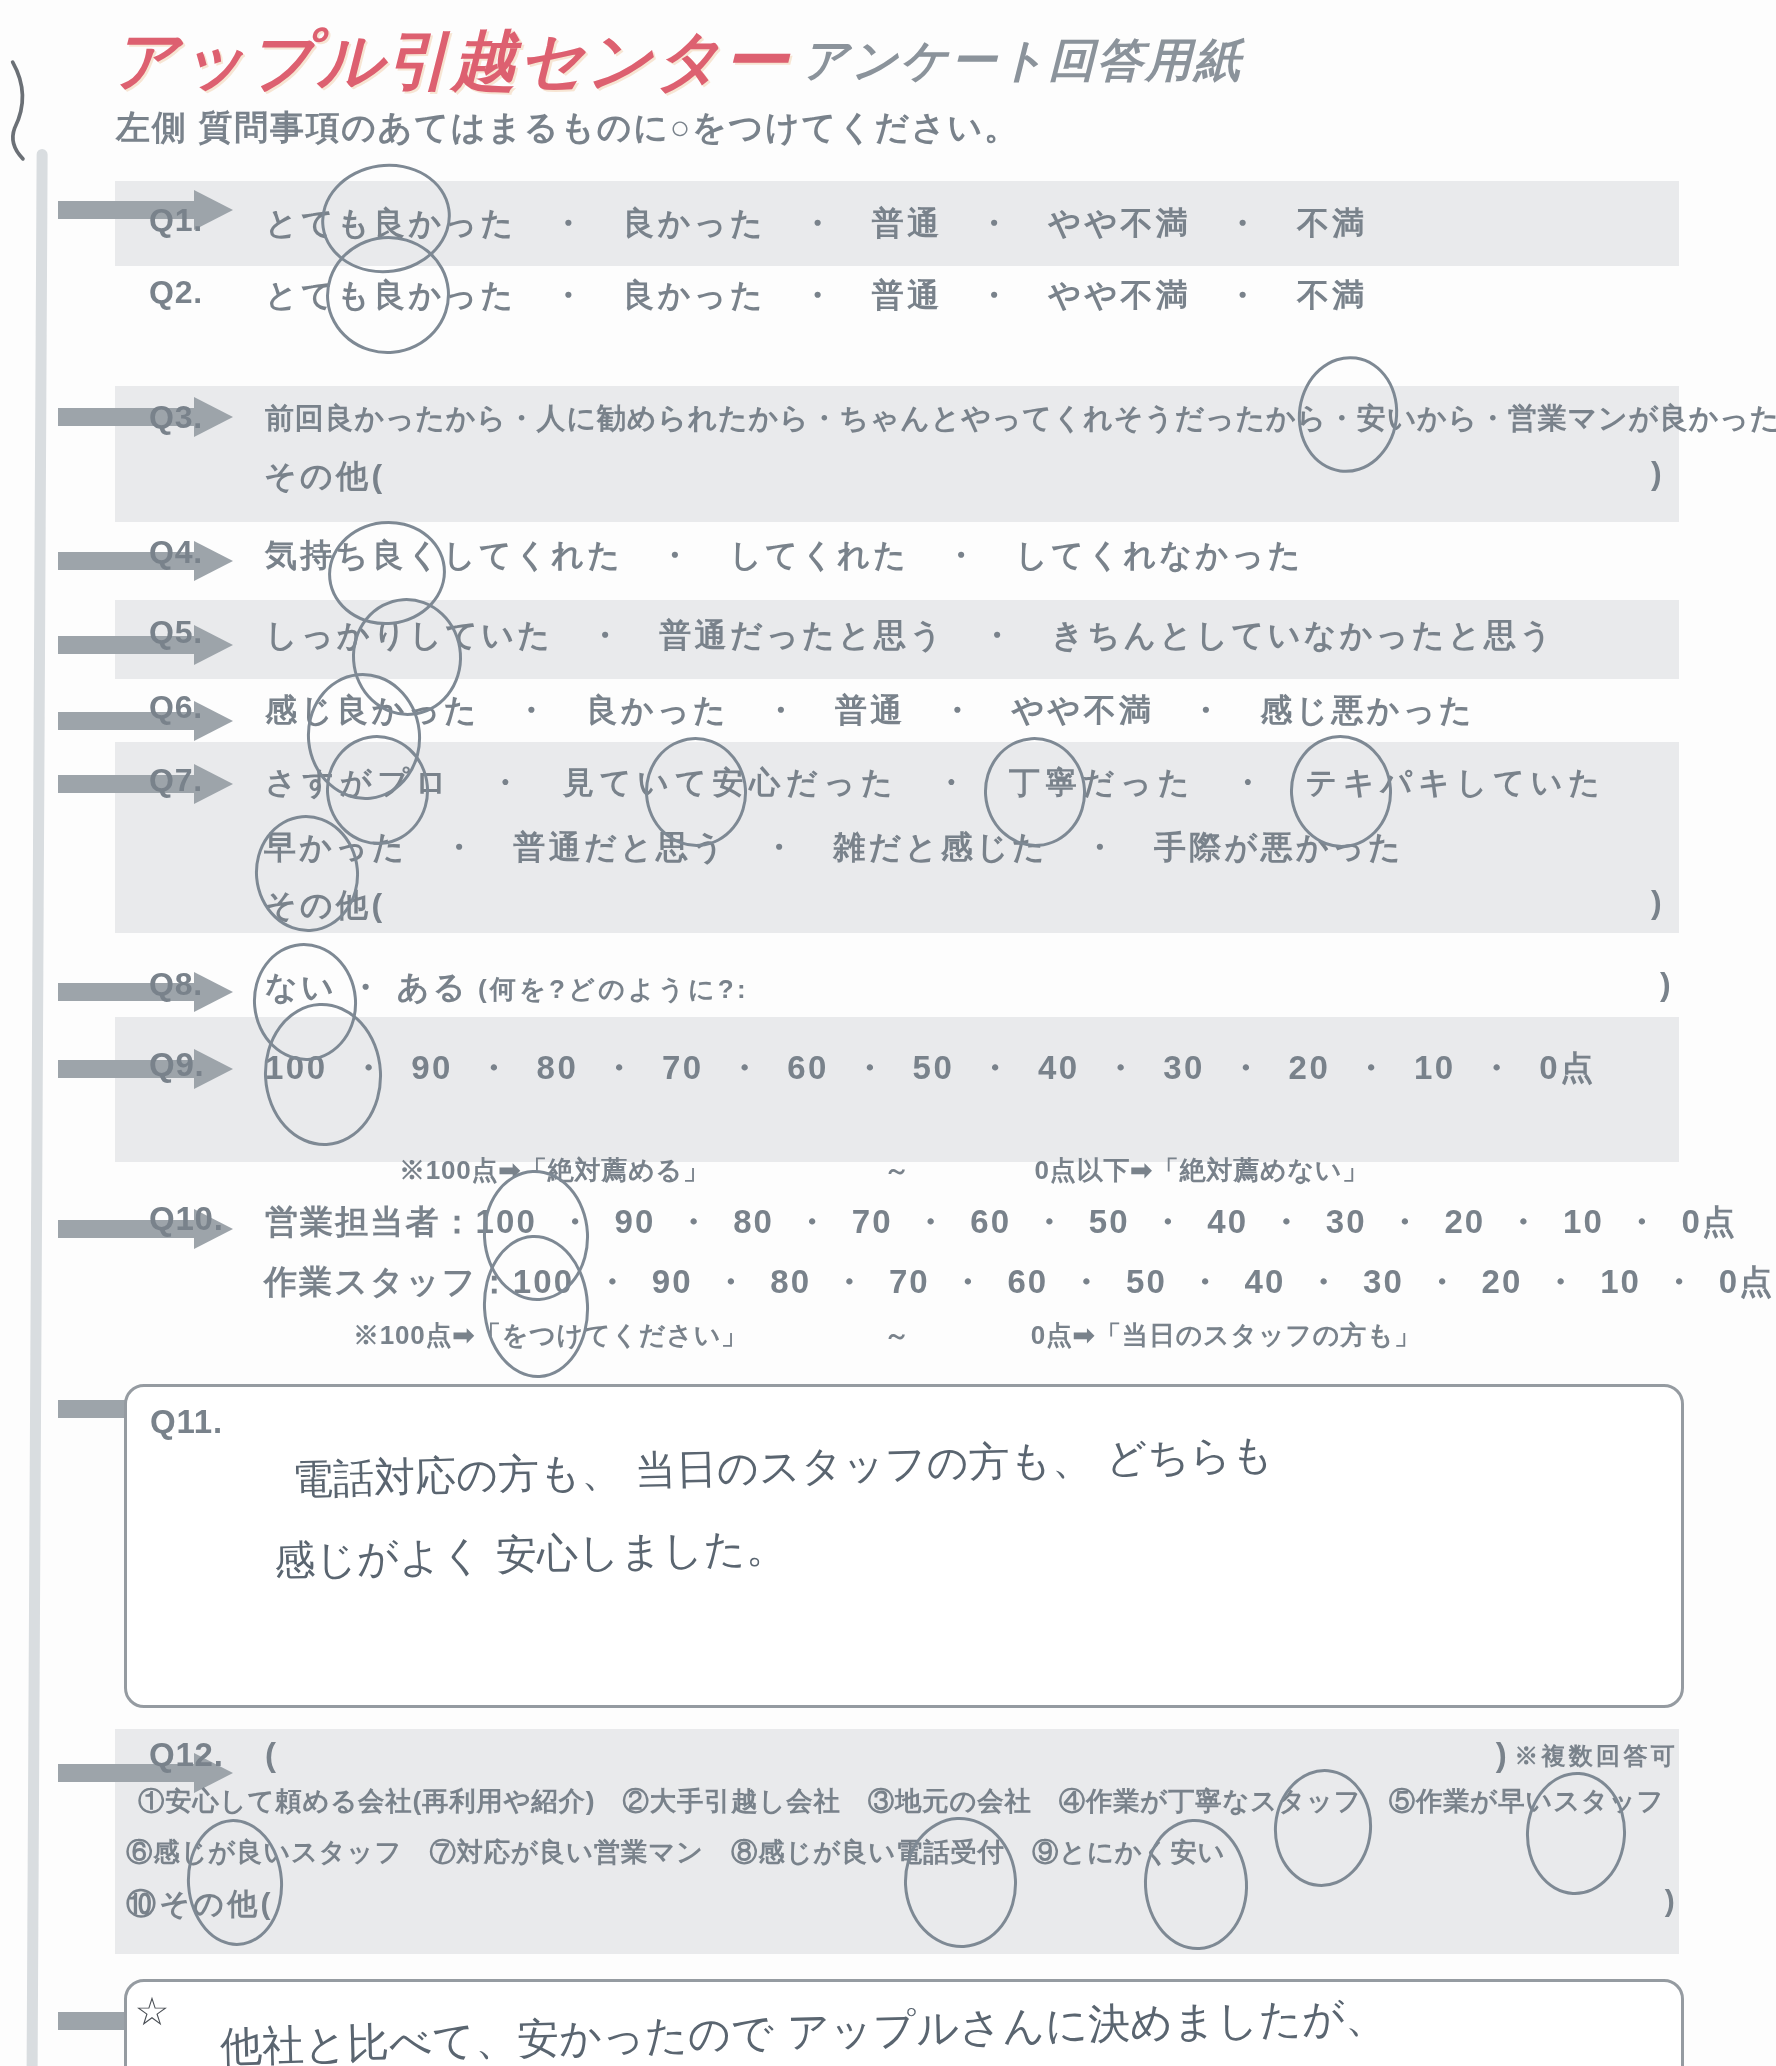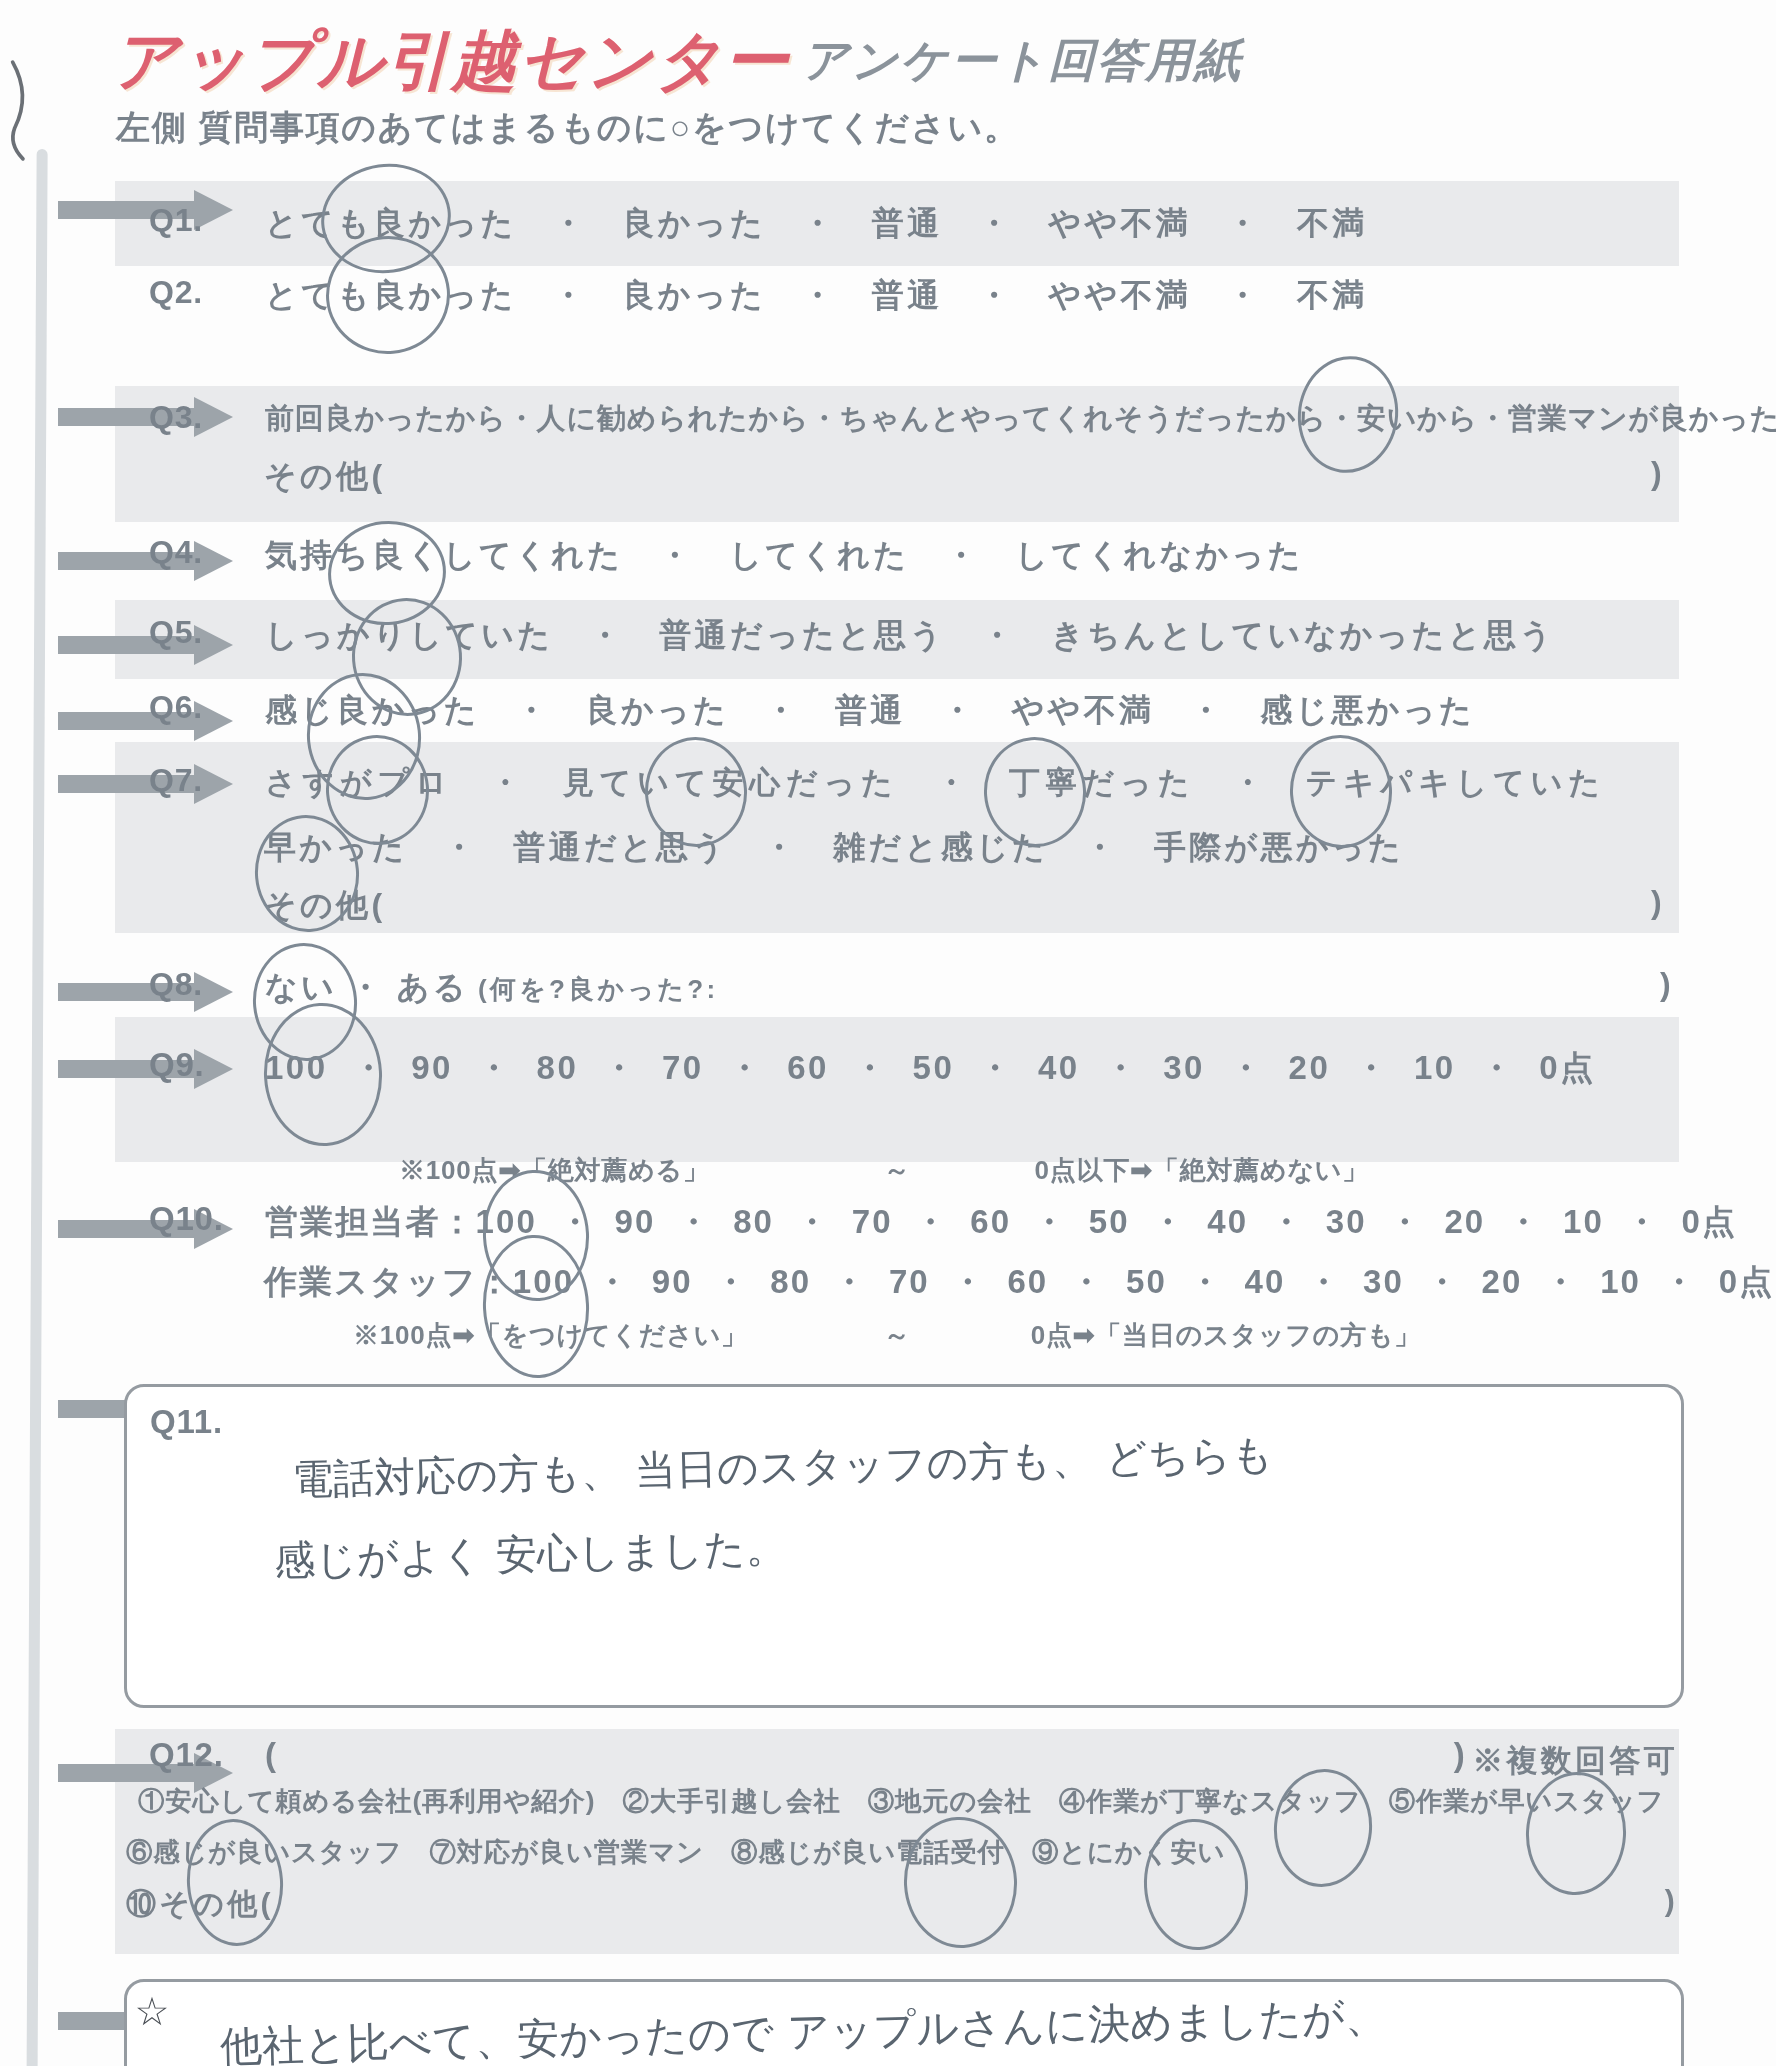--- a/index.html
+++ b/index.html
@@ -111,21 +111,21 @@
     <span>早かった　・　普通だと思う　・　雑だと感じた　・　手際が悪かった</span>
   </div>
   <div class="row" style="left:264px;top:884px;font-size:32px;width:1401px">
     <span>その他(</span>
     <span class="pull-right">)</span>
   </div>
 
   <div class="row" style="left:149px;top:966px;font-size:32px;width:1525px">
     <span class="qlab">Q8.</span>
     <span>ない ・ ある</span>
-    <span class="note" style="font-size:26px;margin:5.8px 0 0 9px">(何を?良かった?:</span>
+    <span class="note" style="font-size:26px;margin:5.8px 0 0 9px">(何を?どのように?:</span>
     <span class="pull-right">)</span>
   </div>
 
   <div class="row" style="left:149px;top:1046px;font-size:33px;letter-spacing:2.5px;word-spacing:12.4px">
     <span class="qlab">Q9.</span>
     <span>100 ・ 90 ・ 80 ・ 70 ・ 60 ・ 50 ・ 40 ・ 30 ・ 20 ・ 10 ・ 0点</span>
   </div>
   <div class="row" style="left:399px;top:1153px;font-size:26px;letter-spacing:0.8px">
     <span class="note">※100点➡「絶対薦める」</span>
     <span class="note" style="margin-left:174px">～</span>
@@ -150,21 +150,21 @@
       <span>Q11.</span>
     </div>
     <div class="hw" style="left:165px;top:53px;font-size:41px">電話対応の方も、 当日のスタッフの方も、 どちらも</div>
     <div class="hw" style="left:147px;top:140px;font-size:41px">感じがよく 安心しました。</div>
   </div>
 
   <div class="row" style="left:149px;top:1736px;font-size:33px;width:1529px">
     <span class="qlab">Q12.</span>
     <span>(</span>
     <span class="pull-right">)</span>
-    <span class="note" style="font-size:31px;margin:4.1px 0 0 4.1px">※複数回答可</span>
+    <span class="note" style="font-size:24px;margin:4.1px 0 0 4.1px">※複数回答可</span>
   </div>
   <div class="row" style="left:138px;top:1784px;font-size:26.4px;letter-spacing:0.8px">
     <span>①安心して頼める会社(再利用や紹介)　②大手引越し会社　③地元の会社　④作業が丁寧なスタッフ　⑤作業が早いスタッフ</span>
   </div>
   <div class="row" style="left:126px;top:1835px;font-size:26.4px;letter-spacing:0.8px">
     <span>⑥感じが良いスタッフ　⑦対応が良い営業マン　⑧感じが良い電話受付　⑨とにかく安い</span>
   </div>
   <div class="row" style="left:126px;top:1884px;font-size:30px;width:1552px">
     <span>⑩その他(</span>
     <span class="pull-right">)</span>

